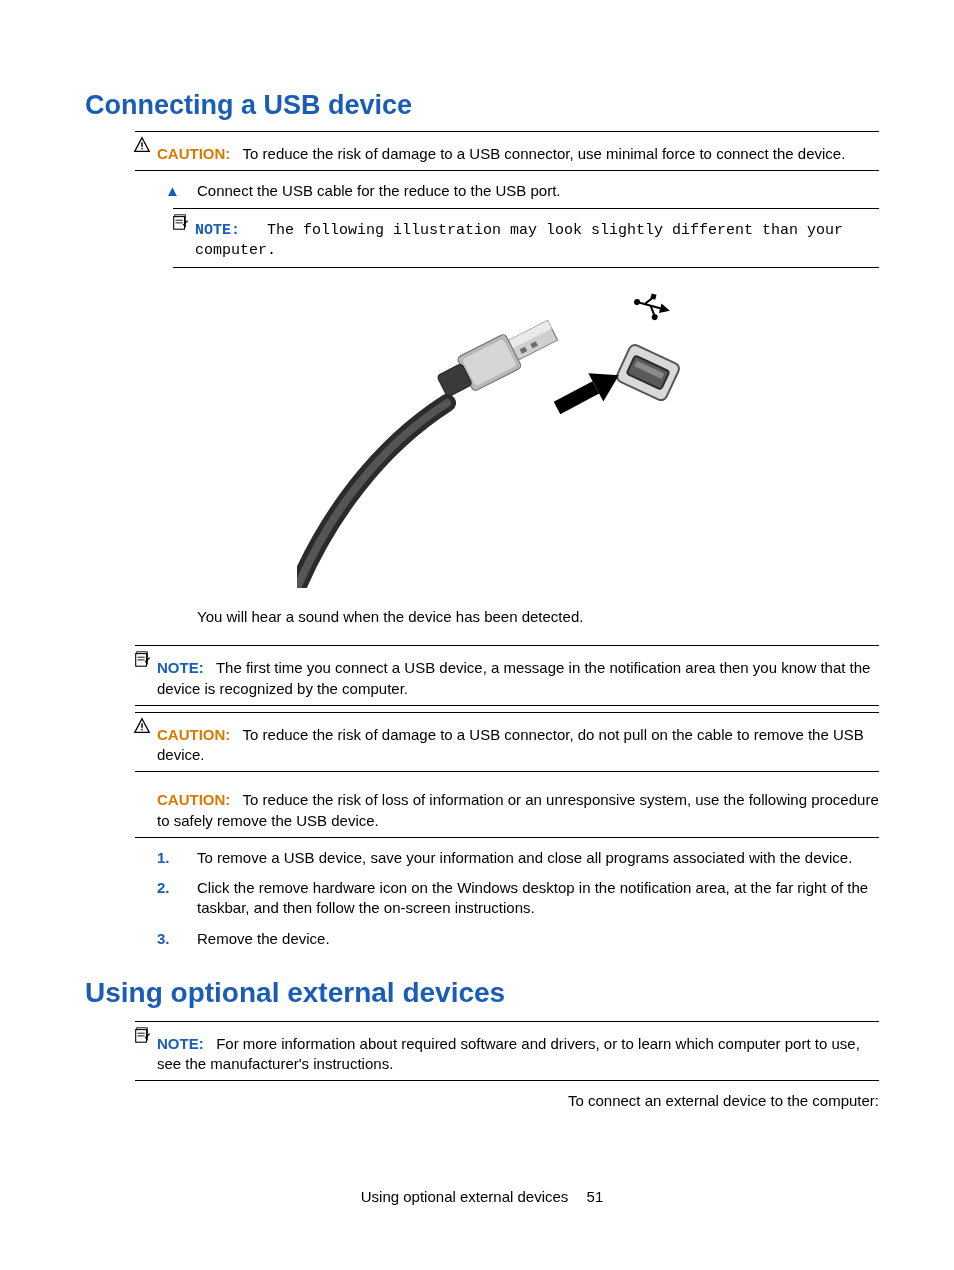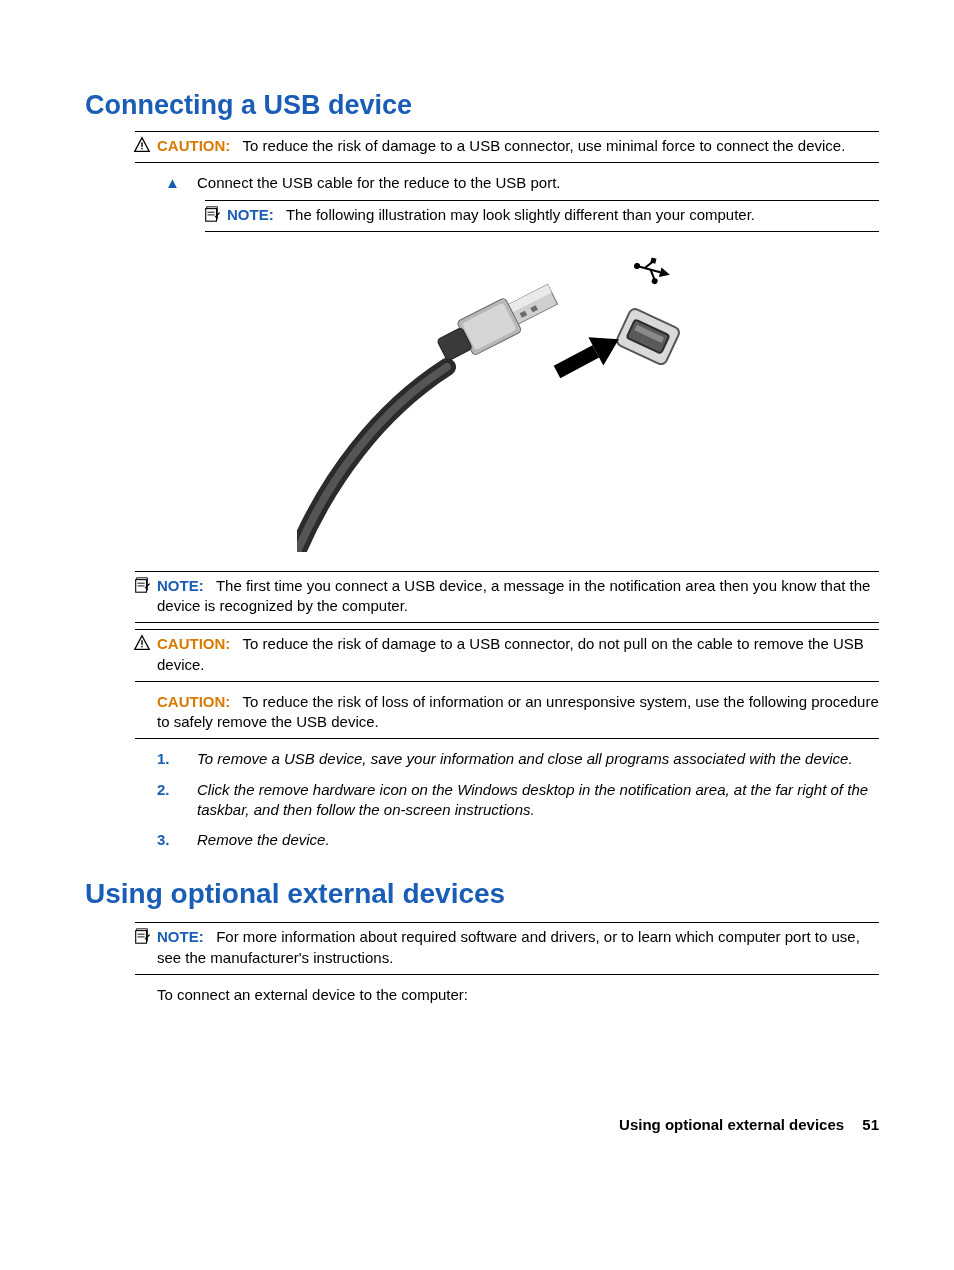--- a/index.html
+++ b/index.html
@@ -24,21 +24,21 @@
   .h1 {
     color: #1a5db6;
     font-size: 28px;
     font-weight: bold;
     margin: 22px 0 12px 0;
   }
   .callout {
     border-top: 1px solid #000;
     border-bottom: 1px solid #000;
     margin-left: 50px;
-    padding: 4px 0 6px 0;
+    padding: 12px 0 6px 0;
     margin-bottom: 6px;
     position: relative;
   }
   .callout-icon {
     position: absolute;
     left: -2px;
     top: 4px;
   }
   .callout-body { margin-left: 22px; line-height: 1.35; }
   .emph { color: #d77a00; font-weight: bold; }
@@ -65,30 +65,30 @@
     line-height: 1.35;
   }
   .ol { margin-left: 50px; }
   .li { position: relative; padding: 4px 0 6px 0; line-height: 1.35; }
   .li-num {
     position: absolute;
     left: 22px;
     color: #1a5db6;
     font-weight: bold;
   }
-  .li-text { margin-left: 62px; font-style: italic; }
+  .li-text { margin-left: 62px; }
   .plain-indent {
     margin: 10px 0 10px 72px;
     line-height: 1.35;
+    text-align: right;
   }
   .footer {
     position: relative;
-    margin-top: 111px;
-    text-align: right;
-    font-weight: bold;
+    margin-top: 76px;
+    text-align: center;
   }
   .footer span { font-size: 15px; }
   .pn { margin-left: 14px; }
   .caution-svg, .note-svg { width: 18px; height: 18px; vertical-align: -3px; }
 </style>
 </head>
 <body>
 
 <div class="page">
 
@@ -106,21 +106,21 @@
       <span class="emph">CAUTION:</span>&nbsp;&nbsp;
       <span>To reduce the risk of damage to a USB connector, use minimal force to connect the device.</span>
     </div>
   </div>
 
   <div class="step-row">
     <span class="step-marker-tri">▲</span>
     <div class="step-text">Connect the USB cable for the reduce to the USB port.</div>
   </div>
 
-  <div class="callout" style="margin-left:120px;">
+  <div class="callout" style="margin-left:88px;font-family:Liberation Mono, monospace;">
     <span class="callout-icon">
       <svg class="note-svg" viewBox="0 0 20 20">
           <rect x="3" y="4" width="12" height="14" fill="none" stroke="#000" stroke-width="1.2"></rect>
           <path d="M4 4 L4 2 L16 2 L16 16" fill="none" stroke="#000" stroke-width="1"></path>
           <line x1="5" y1="8" x2="13" y2="8" stroke="#000"></line>
           <line x1="5" y1="11" x2="13" y2="11" stroke="#000"></line>
           <path d="M13 13 L18 8 L19 9 L14 14 Z" fill="#000"></path>
         </svg>
     </span>
     <div class="callout-body">
@@ -163,20 +163,21 @@
           <rect x="24" y="-14" width="46" height="30" rx="3" fill="#d6d6d6"></rect>
           <rect x="-6" y="-11" width="28" height="24" rx="4" fill="#3a3a3a" stroke="#222"></rect>
         </g>
       </g>
 
       <path d="M 150 115 C 80 160, 30 230, 0 300" stroke="#2b2b2b" stroke-width="18" fill="none" stroke-linecap="round"></path>
       <path d="M 150 115 C 80 160, 30 230, 0 300" stroke="#555" stroke-width="8" fill="none" stroke-linecap="round"></path>
     </svg>
   </div>
 
+  <div class="post-img">You will hear a sound when the device has been detected.</div>
 
   <div class="callout">
     <span class="callout-icon">
       <svg class="note-svg" viewBox="0 0 20 20">
           <rect x="3" y="4" width="12" height="14" fill="none" stroke="#000" stroke-width="1.2"></rect>
           <path d="M4 4 L4 2 L16 2 L16 16" fill="none" stroke="#000" stroke-width="1"></path>
           <line x1="5" y1="8" x2="13" y2="8" stroke="#000"></line>
           <line x1="5" y1="11" x2="13" y2="11" stroke="#000"></line>
           <path d="M13 13 L18 8 L19 9 L14 14 Z" fill="#000"></path>
         </svg>

